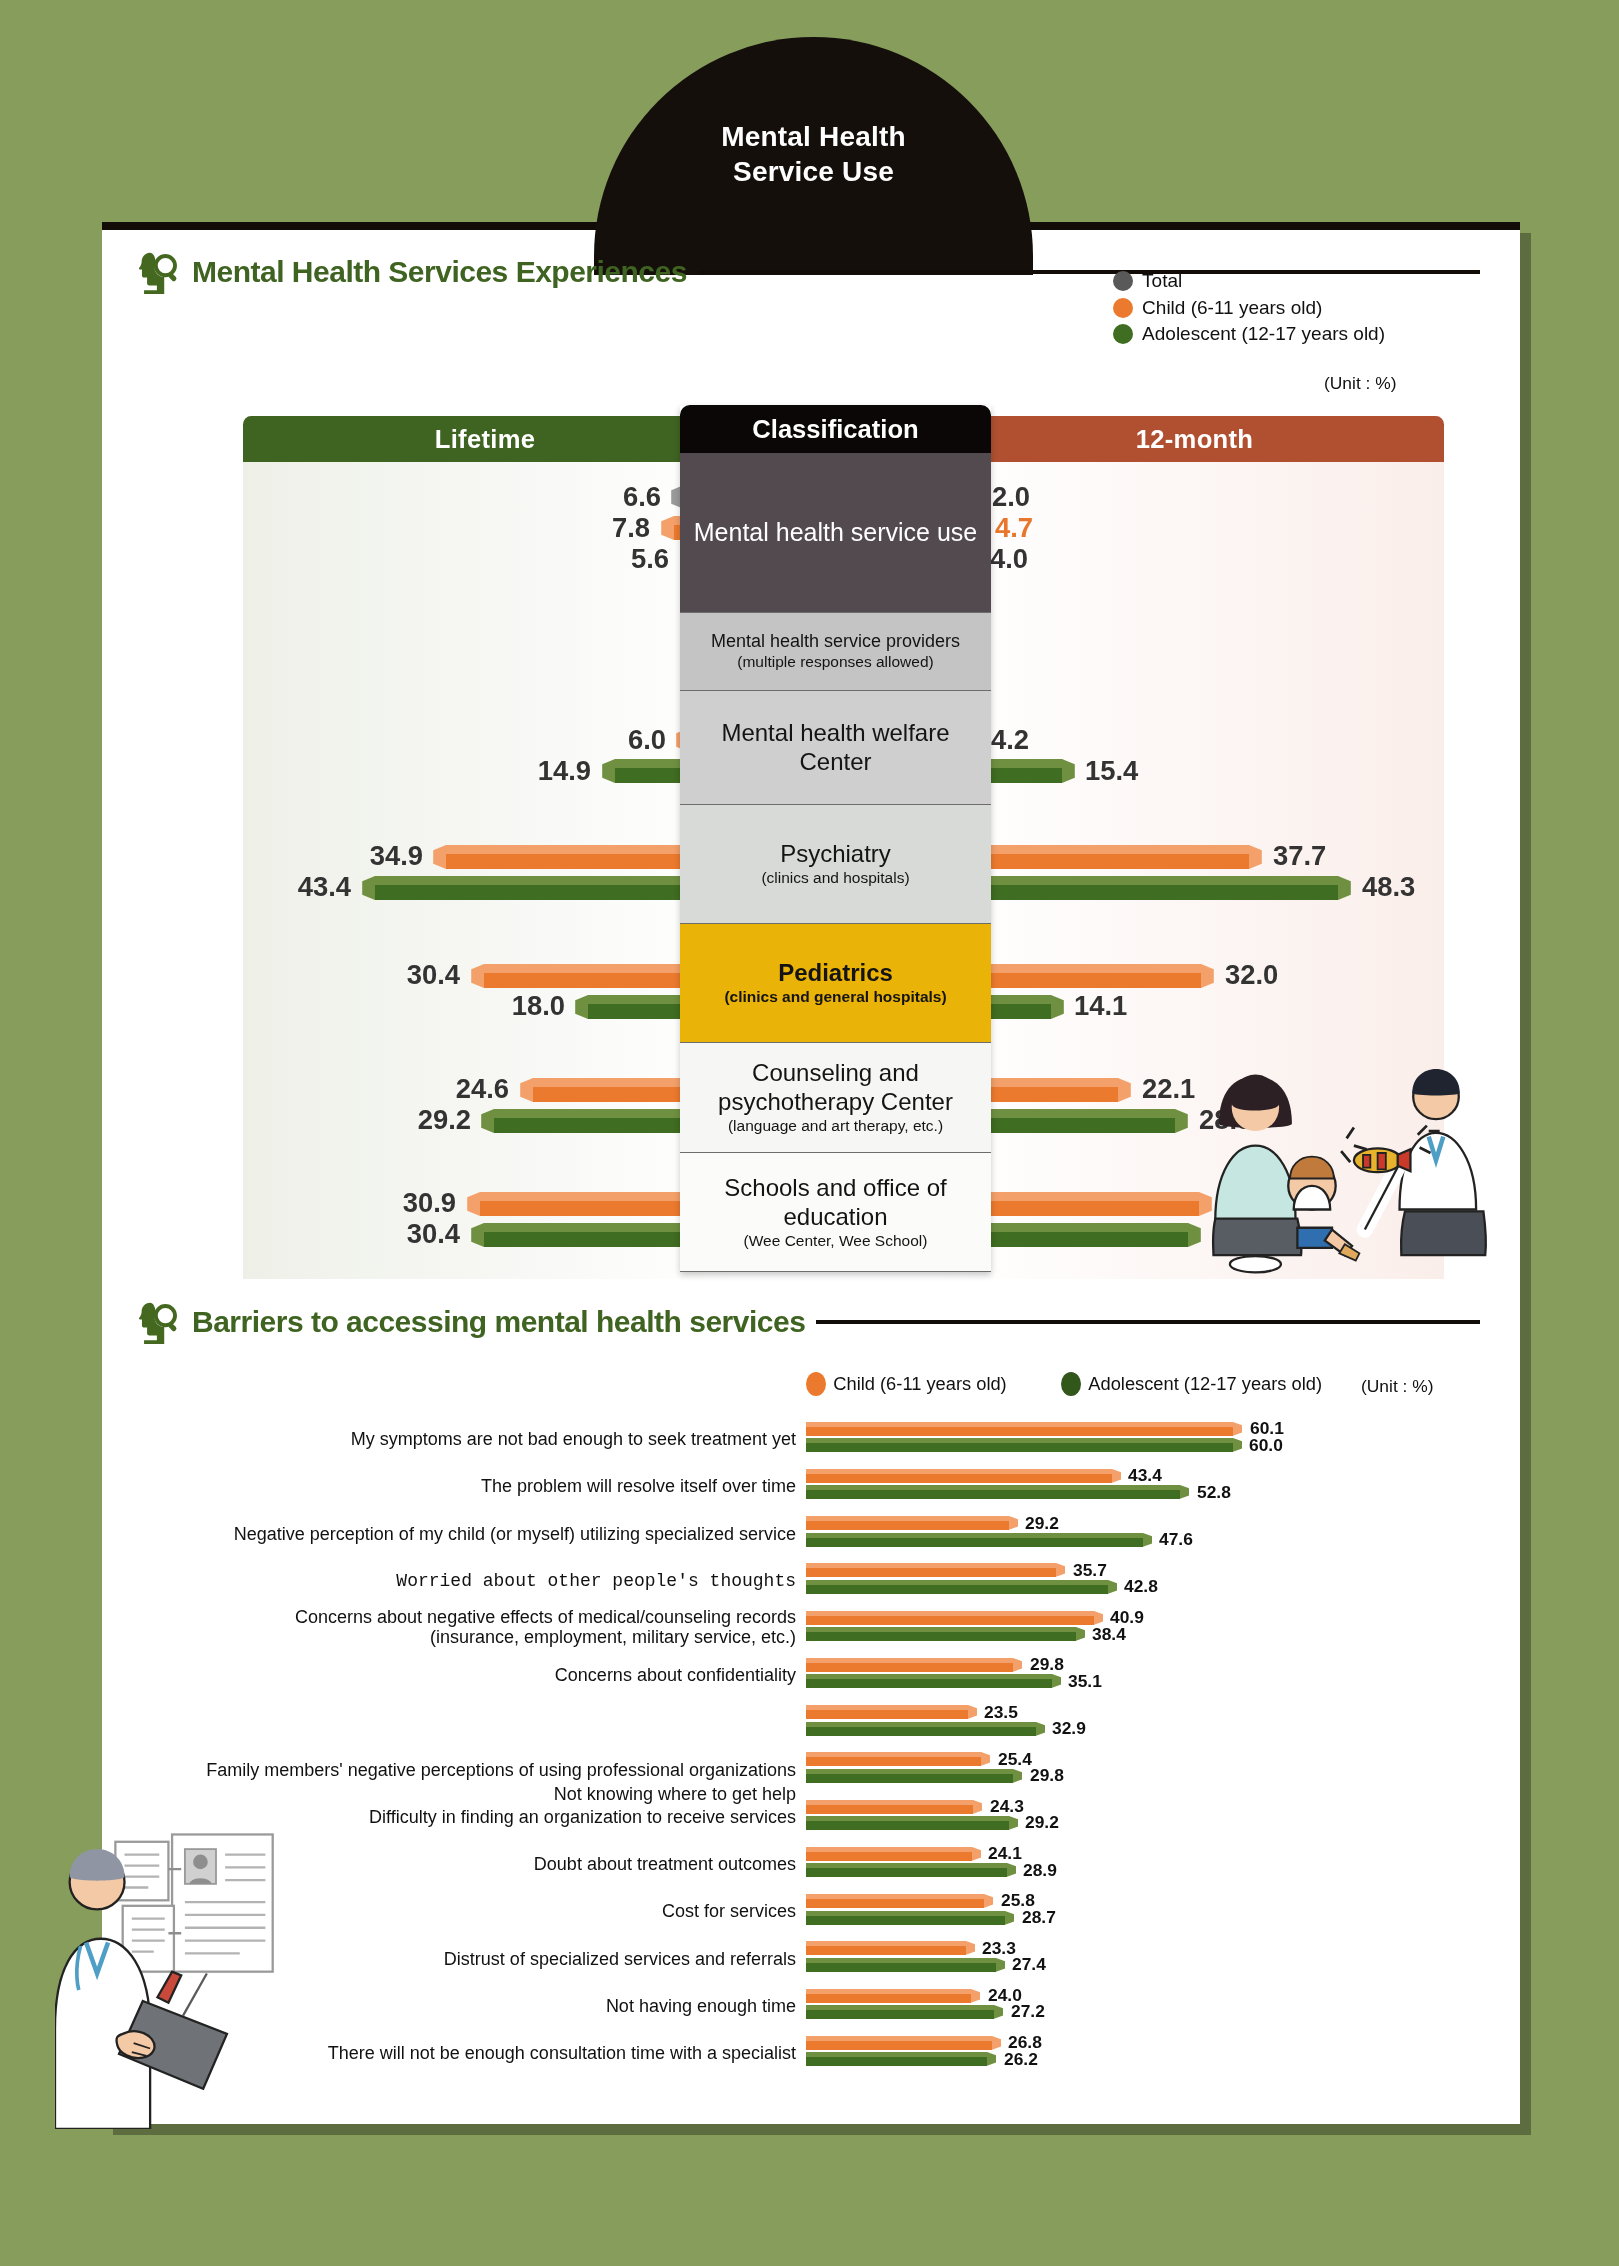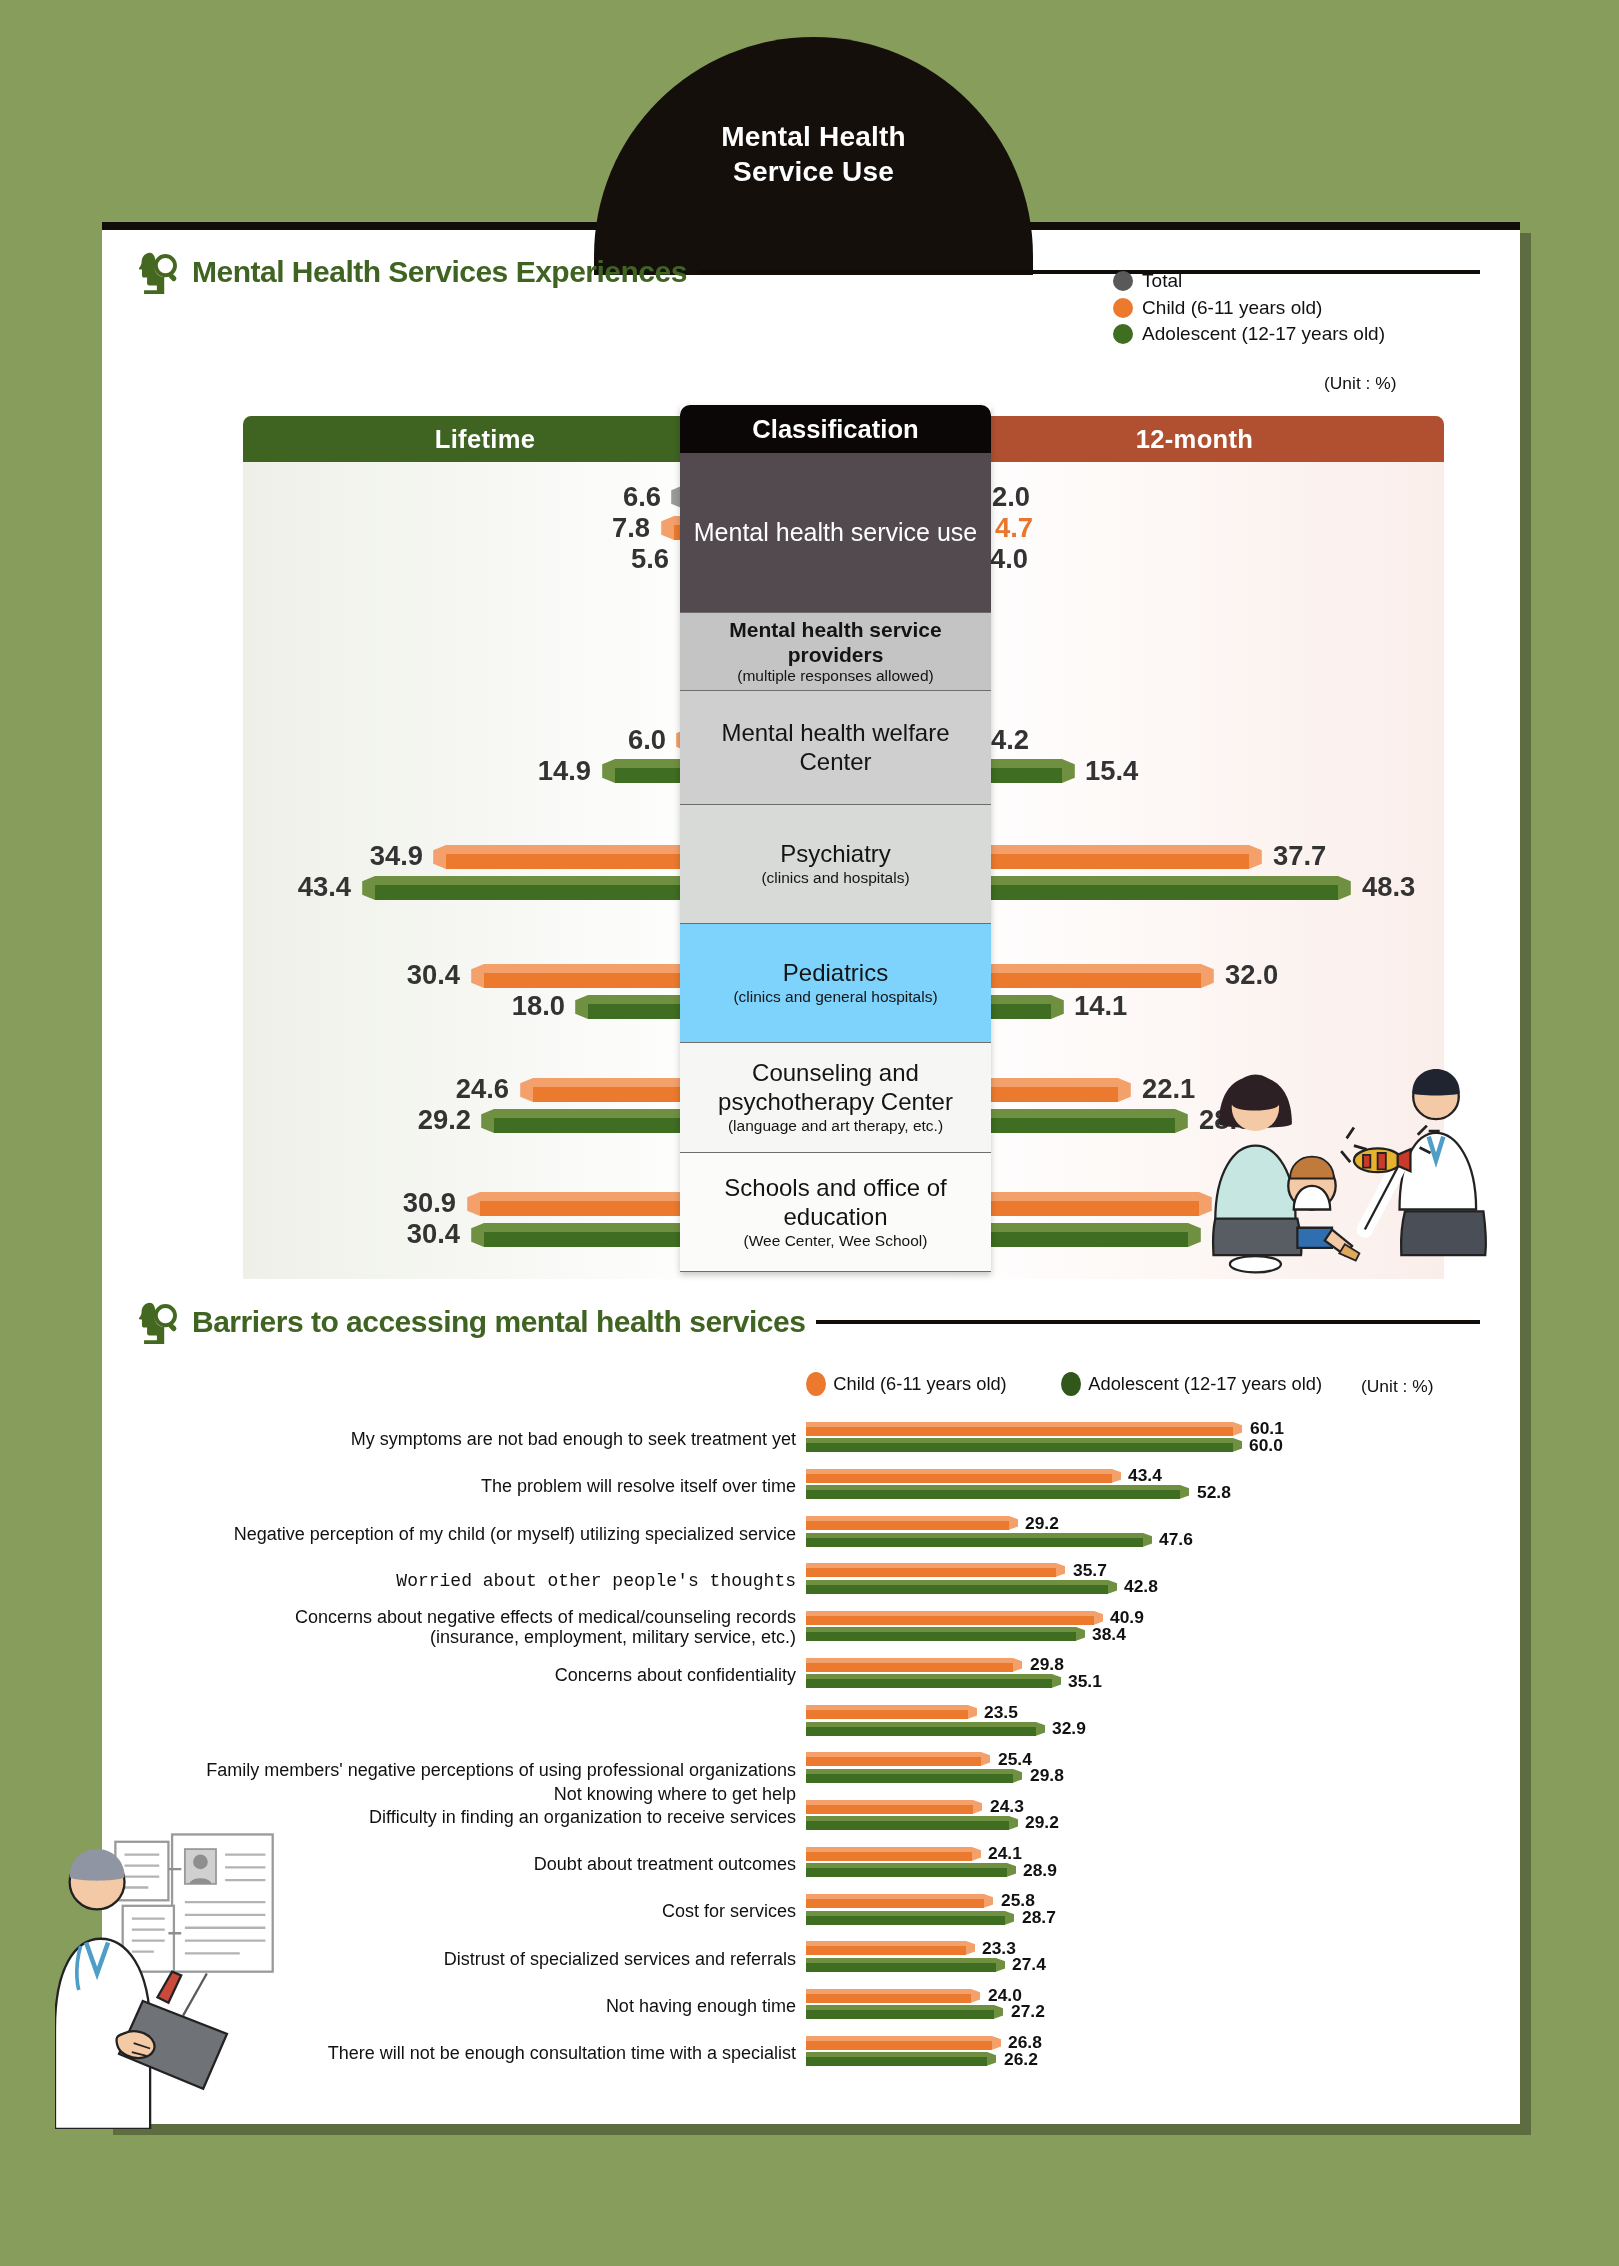--- a/index.html
+++ b/index.html
@@ -97,24 +97,24 @@
   .cc-row {
     display: flex; flex-direction: column; align-items: center; justify-content: center;
     text-align: center; padding: 5.5px 11px;
     border-bottom: 1.8px solid #6d6d6d;
   }
   .cc-row .t1 { font-size: 24px; line-height: 1.2; color: #141414; }
   .cc-row .t2 { font-size: 15.5px; line-height: 1.2; color: #141414; }
   .cc-row.dark { background: #534a50; }
   .cc-row.dark .t1 { color: #fff; font-size: 25px; line-height: 1.5; }
   .cc-row.grey  { background: #c4c4c4; }
-  .cc-row.grey .t1 { font-weight: bold; font-size: 21px; }
+  .cc-row.grey .t1 { font-weight: normal; font-size: 18px; }
   .cc-row.g1 { background: #cfcfcf; }
   .cc-row.g2 { background: #d8dad7; }
-  .cc-row.g3 { background: #7dd3fc; }
+  .cc-row.g3 { background: #eab308; font-weight: bold; }
   .cc-row.g4 { background: #f6f6f4; }
   .cc-row.g5 { background: #fbfbfa; }
 
   
   .b-legend { position: absolute; display: flex; align-items: center; gap: 7.3px; }
   .b-leg-lbl { font-size: 18.3px; color: #111; white-space: nowrap; }
 
   .blabel {
     position: absolute; text-align: right; font-size: 18px;
     color: #111; line-height: 1.12; right: 0;

